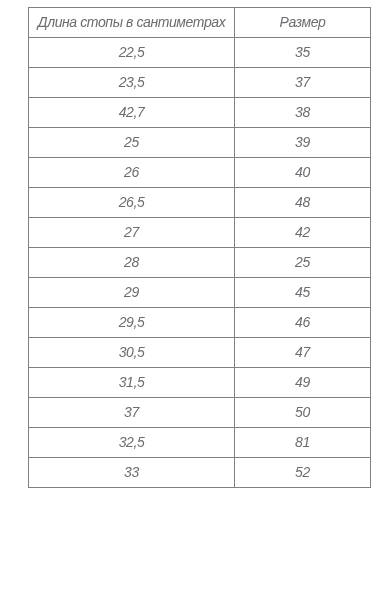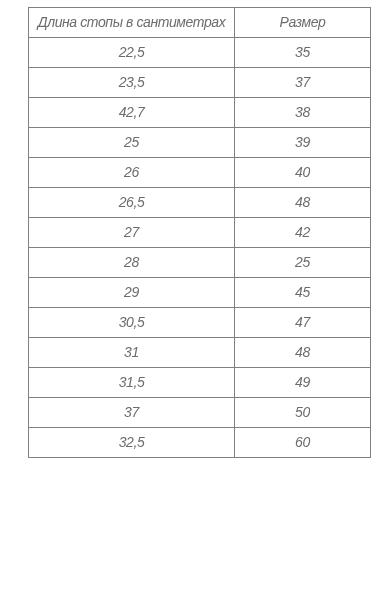--- a/index.html
+++ b/index.html
@@ -92,33 +92,37 @@
       </tr>
       <tr>
         <td><span>28</span></td>
         <td><span>25</span></td>
       </tr>
       <tr>
         <td><span>29</span></td>
         <td><span>45</span></td>
       </tr>
       <tr>
+        <td><span>29,5</span></td>
+        <td><span>46</span></td>
+      </tr>
+      <tr>
         <td><span>30,5</span></td>
         <td><span>47</span></td>
-      </tr>
-      <tr>
-        <td><span>31</span></td>
-        <td><span>48</span></td>
       </tr>
       <tr>
         <td><span>31,5</span></td>
         <td><span>49</span></td>
       </tr>
       <tr>
         <td><span>37</span></td>
         <td><span>50</span></td>
       </tr>
       <tr>
         <td><span>32,5</span></td>
-        <td><span>60</span></td>
+        <td><span>81</span></td>
+      </tr>
+      <tr>
+        <td><span>33</span></td>
+        <td><span>52</span></td>
       </tr>
     </tbody>
 </table>
 
 </body></html>

